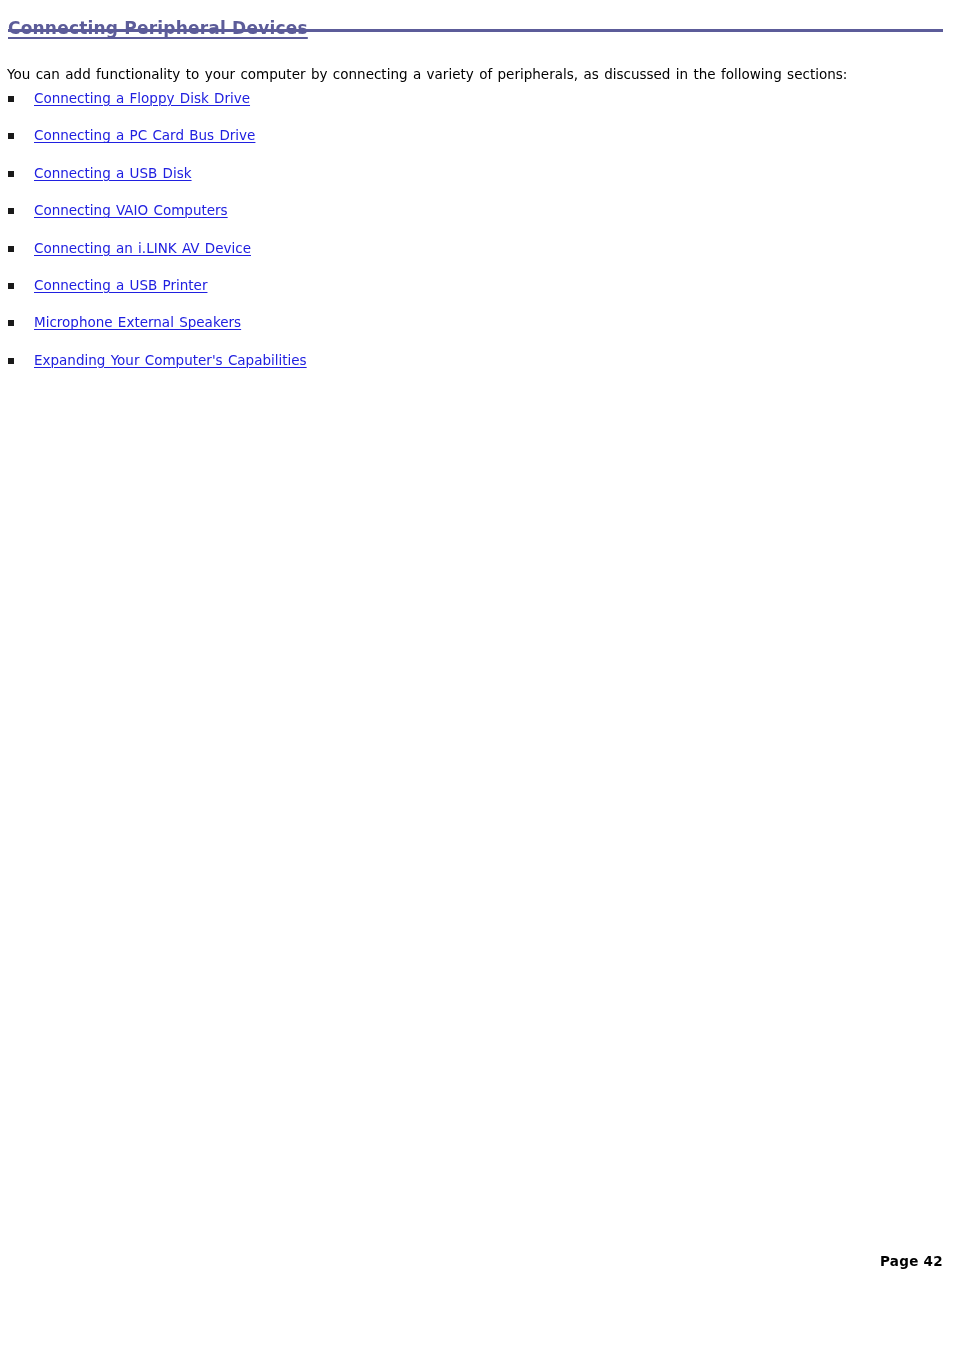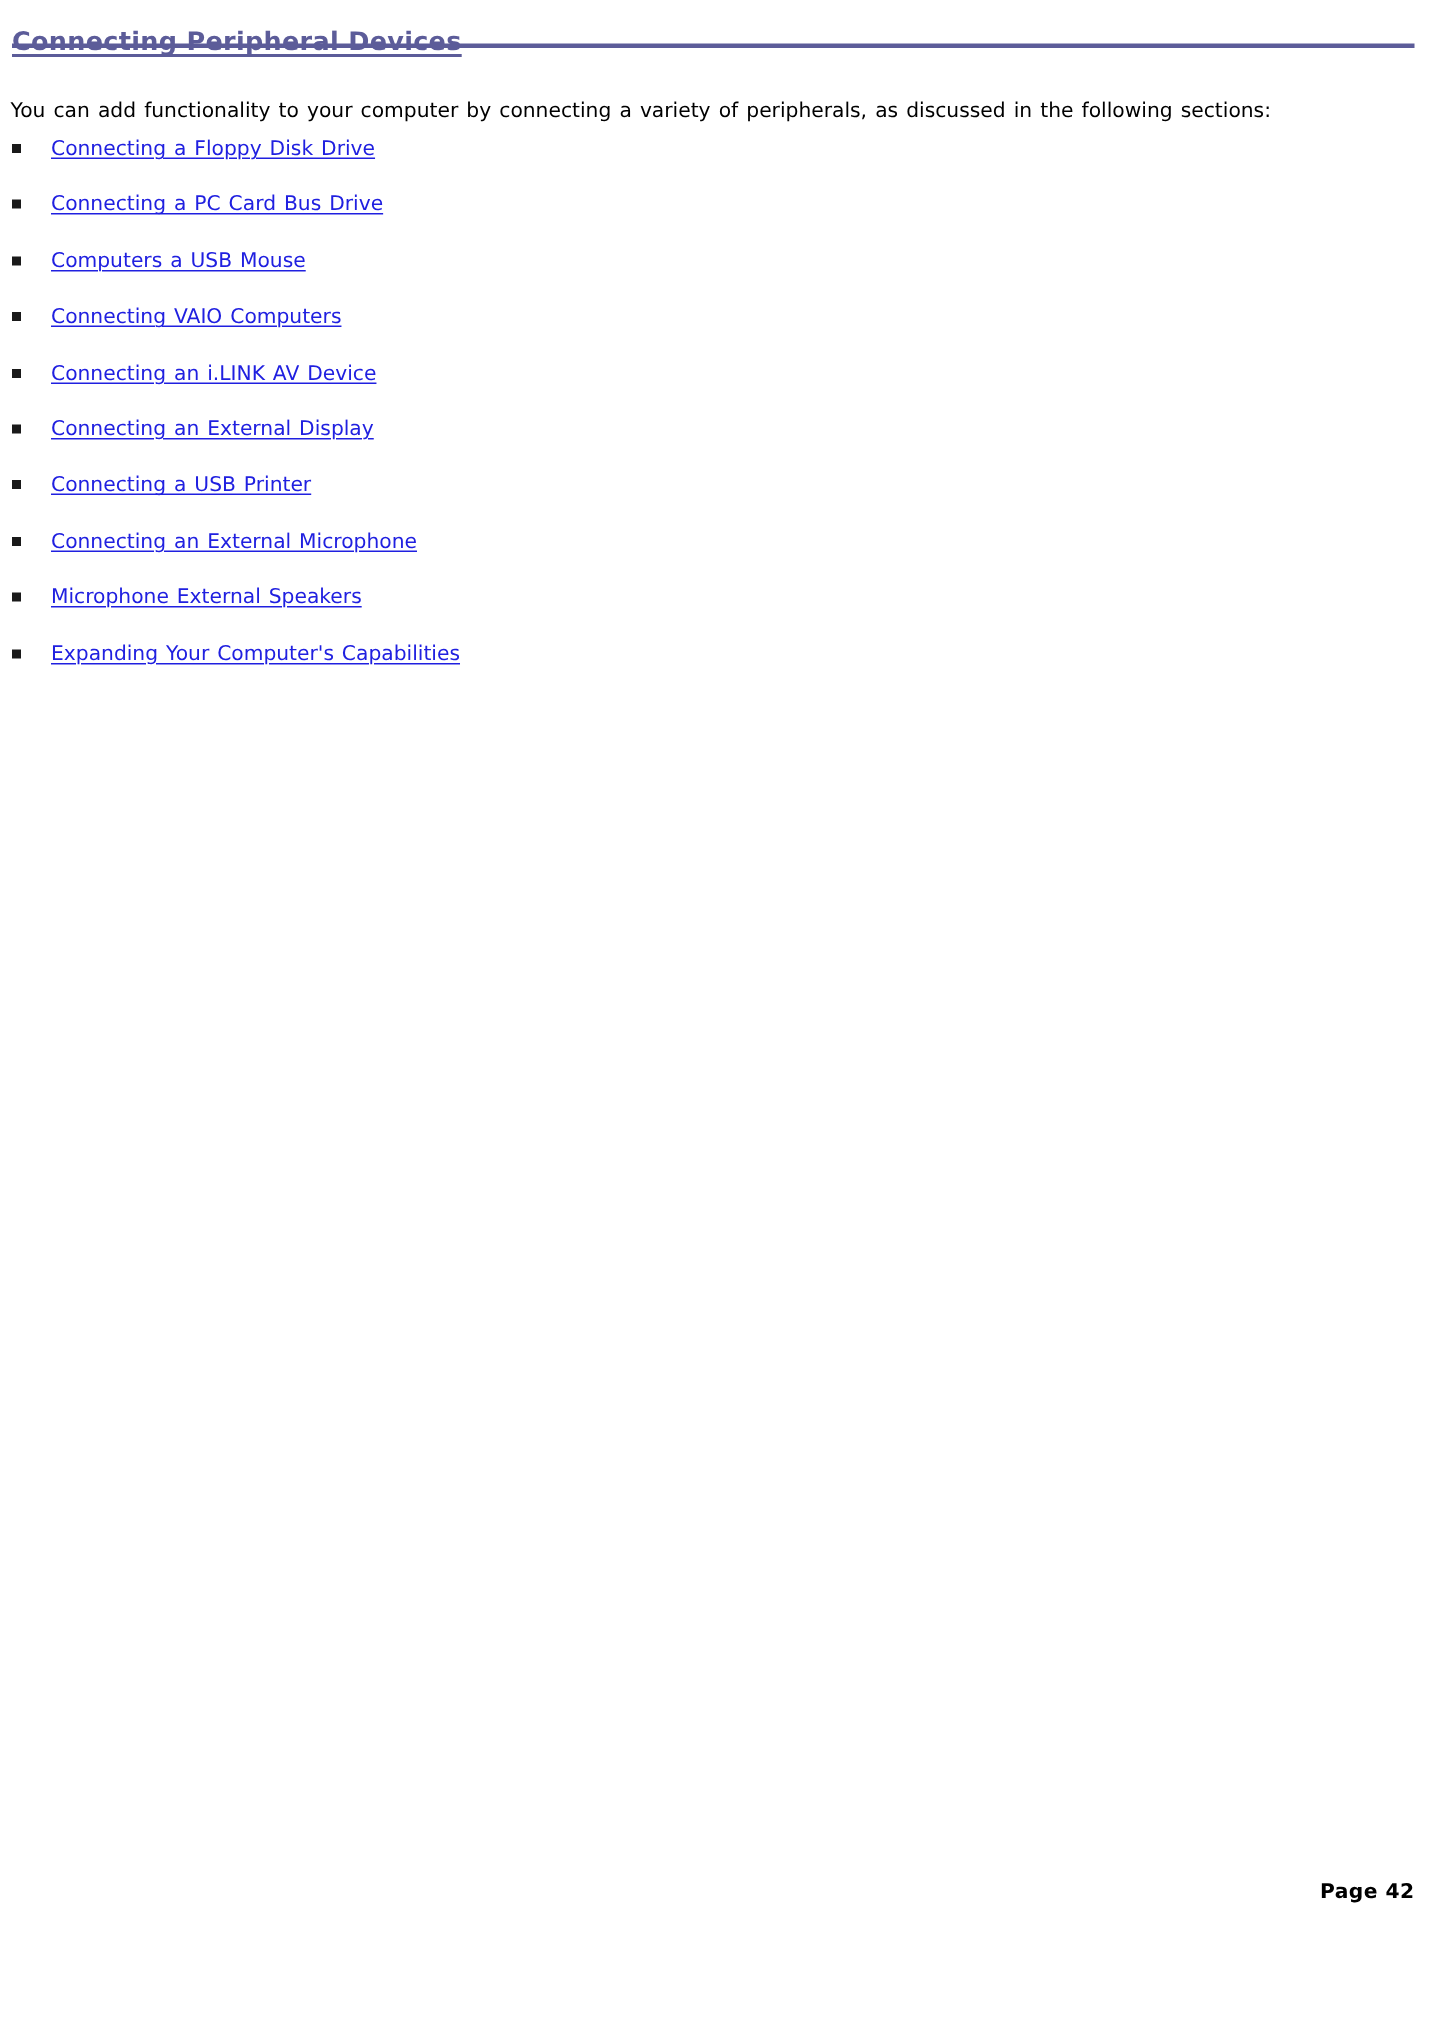--- a/index.html
+++ b/index.html
@@ -126,41 +126,33 @@
     <li class="link-list-item">
       <span class="bullet-square"></span>
       <a class="section-link" href="#">Connecting a Floppy Disk Drive</a>
     </li>
     <li class="link-list-item">
       <span class="bullet-square"></span>
       <a class="section-link" href="#">Connecting a PC Card Bus Drive</a>
     </li>
     <li class="link-list-item">
       <span class="bullet-square"></span>
-      <a class="section-link" href="#">Computers a USB Mouse</a>
+      <a class="section-link" href="#">Connecting a USB Disk</a>
     </li>
     <li class="link-list-item">
       <span class="bullet-square"></span>
       <a class="section-link" href="#">Connecting VAIO Computers</a>
     </li>
     <li class="link-list-item">
       <span class="bullet-square"></span>
       <a class="section-link" href="#">Connecting an i.LINK AV Device</a>
     </li>
     <li class="link-list-item">
       <span class="bullet-square"></span>
-      <a class="section-link" href="#">Connecting an External Display</a>
-    </li>
-    <li class="link-list-item">
-      <span class="bullet-square"></span>
       <a class="section-link" href="#">Connecting a USB Printer</a>
-    </li>
-    <li class="link-list-item">
-      <span class="bullet-square"></span>
-      <a class="section-link" href="#">Connecting an External Microphone</a>
     </li>
     <li class="link-list-item">
       <span class="bullet-square"></span>
       <a class="section-link" href="#">Microphone External Speakers</a>
     </li>
     <li class="link-list-item">
       <span class="bullet-square"></span>
       <a class="section-link" href="#">Expanding Your Computer's Capabilities</a>
     </li>
   </ul>

